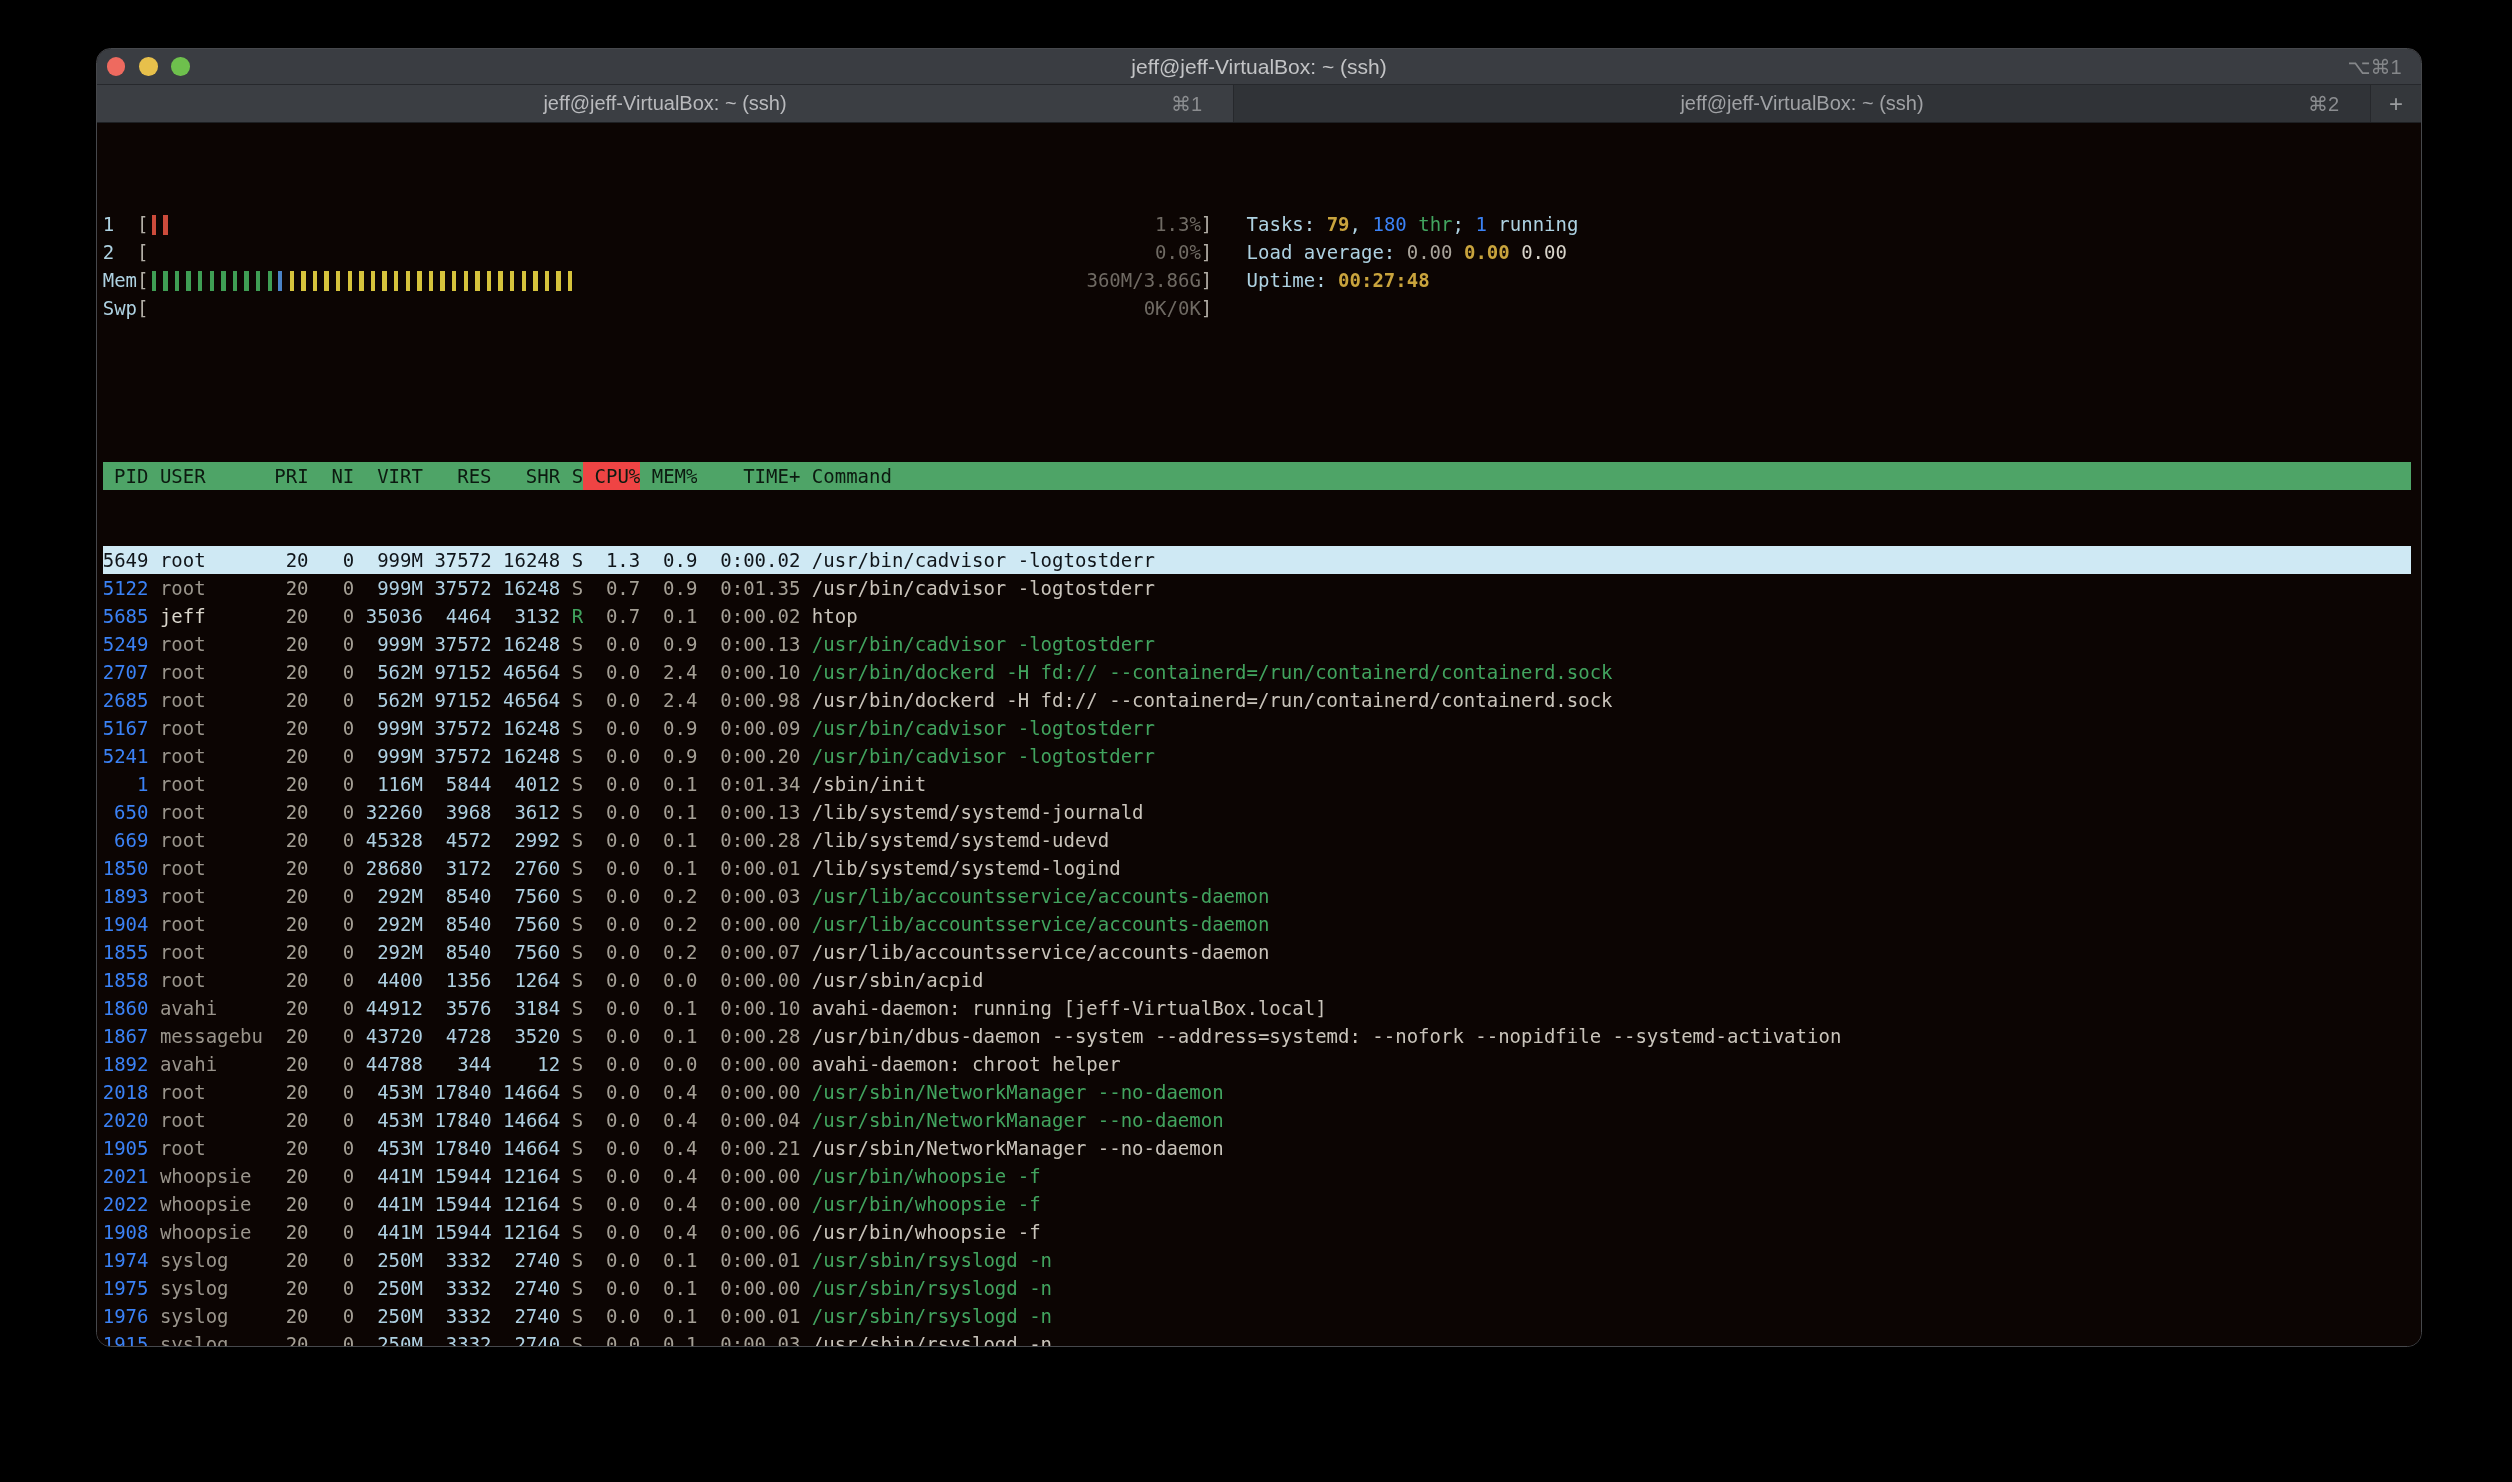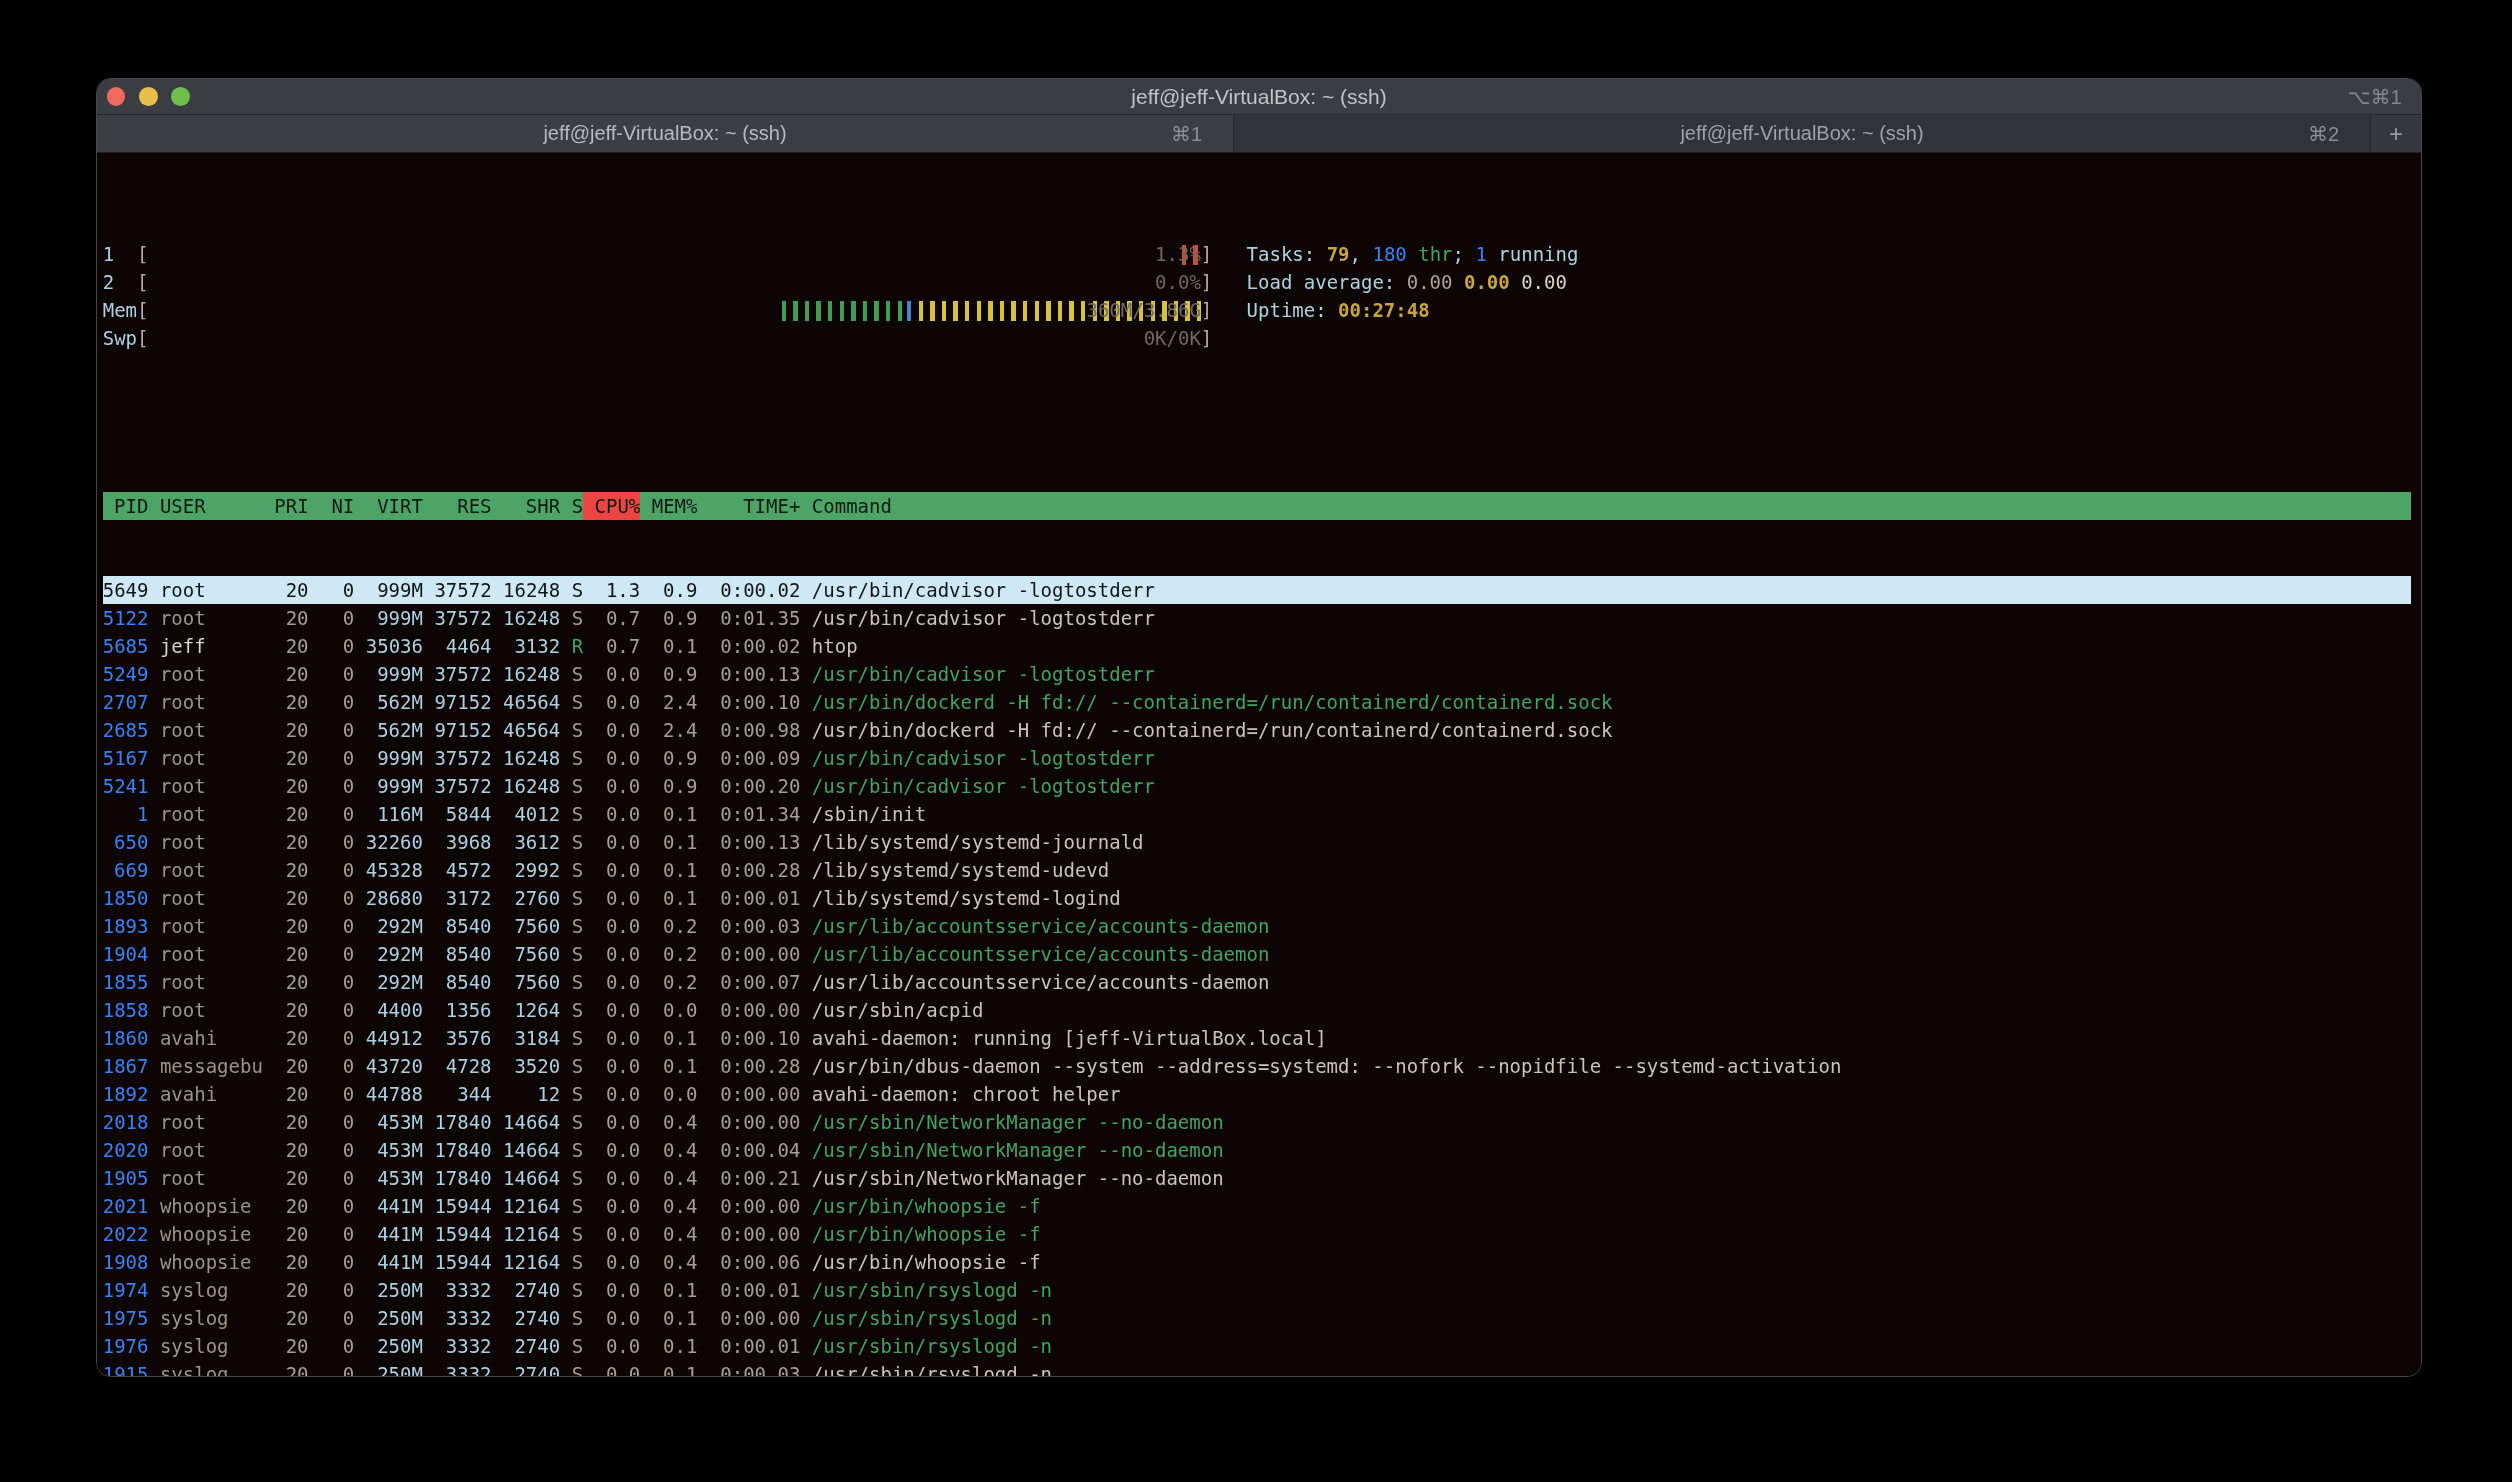--- a/index.html
+++ b/index.html
@@ -1,18 +1,18 @@
 <!DOCTYPE html>
 <html style="font-size:13px"><head>
 <meta charset="utf-8">
 <style>
   html,body{margin:0;padding:0;}
   body{width:2512px;height:1483px;background:#000;position:relative;overflow:hidden;}
 
-  .window{position:absolute;left:96px;top:78px;width:2326px;height:1299px;
+  .window{position:absolute;left:96px;top:48px;width:2326px;height:1299px;
     background:#0c0503;border:1.6px solid #46484c;border-radius:14.6px;box-sizing:border-box;overflow:hidden;}
 
   
   .titlebar{height:35px;background:#3a3d42;position:relative;display:flex;align-items:center;
     justify-content:center;border-bottom:0.8px solid #26282c;}
   .lights{position:absolute;left:9.7px;top:0;height:100%;display:flex;align-items:center;gap:13.8px;}
   .light{width:18.6px;height:18.6px;border-radius:50%;}
   .light.red{background:#ee6a5f;}
   .light.yellow{background:#e7c04b;}
   .light.green{background:#6ec04d;}
@@ -30,21 +30,21 @@
 
   
   .term{position:absolute;top:74px;left:0;right:0;bottom:0;background:#0c0503;
     padding:31px 9.7px 0 5.7px;font-family:"DejaVu Sans Mono",monospace;font-size:19px;
     line-height:28px;white-space:pre;}
 
   
   .mline{display:flex;position:relative;height:28px;}
   .mlabel{display:inline-block;width:3ch;color:#aed2e2;}
   .br{color:#b3afa7;}
-  .mbar{display:inline-block;width:92ch;position:relative;text-align:right;}
+  .mbar{display:inline-block;width:92ch;position:relative;}
   .ticks{display:inline-block;height:20px;vertical-align:-4px;}
   .mval{position:absolute;right:0;top:0;color:#6f6a63;}
   .stat{position:absolute;left:100ch;top:0;}
   .s-label{color:#aed2e2;}
   .s-gold{color:#c9a43d;font-weight:bold;text-align:right;}
   .s-dim{color:#3b82f6;}
   .s-green{color:#42a45f;}
   .s-white{color:#d9d5cb;}
   .s-gray{color:#a9a49b;}
   .blankline{height:28px;}

